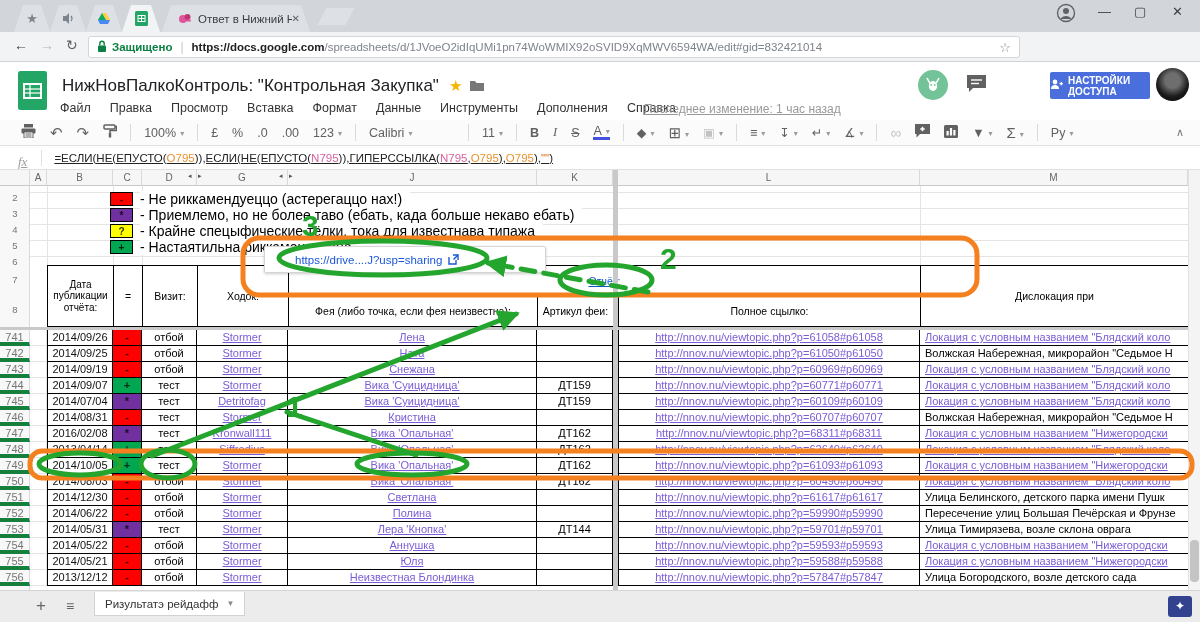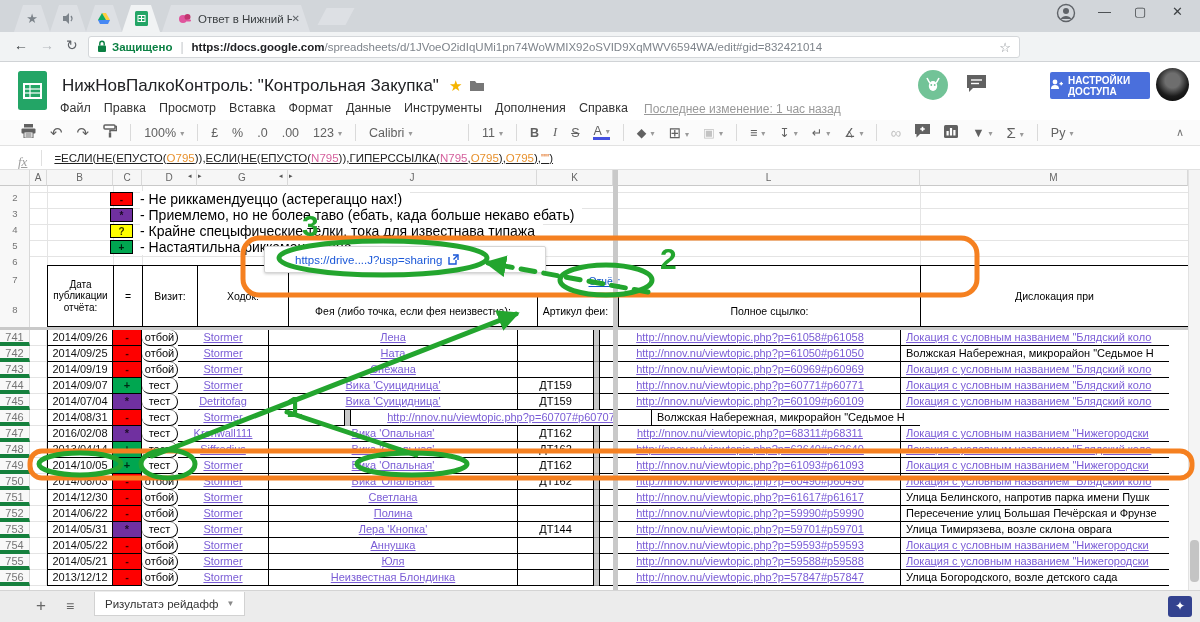--- a/index.html
+++ b/index.html
@@ -25,21 +25,21 @@
   .omnidiv{color:#c4c7ca;margin:0 8px;font-size:12px;}
   .urltext{font-size:11.5px;color:#7d838a;white-space:nowrap;overflow:hidden;flex:1;}
   .urltext b{color:#202124;font-weight:bold;}
   .bkstar{color:#8a8f94;font-size:13px;margin-left:6px;}
 
   
   .gshead{position:absolute;left:0;top:62px;width:1200px;height:58px;background:#fff;}
   .doctitle{position:absolute;left:62px;top:14px;font-size:17px;color:#202124;}
   .titlestar{color:#f5b400;font-size:15px;margin-left:10px;}
   .foldic{margin-left:8px;}
-  .menurow{position:absolute;left:60px;top:39px;display:flex;gap:13px;}
+  .menurow{position:absolute;left:60px;top:39px;display:flex;gap:19px;}
   .menu-item{font-size:12.5px;color:#333;}
   .lastedit{font-size:12px;color:#999;text-decoration:underline;margin-left:6px;}
   .sharebtn{position:absolute;left:1050px;top:10px;width:100px;height:27px;background:#4a6fdc;border-radius:2px;color:#fff;
             font-size:10px;font-weight:bold;display:flex;align-items:center;justify-content:center;gap:5px;}
   .avatar{position:absolute;left:1156px;top:6px;width:33px;height:33px;border-radius:50%;
           background:radial-gradient(circle at 50% 38%,#6e6e6e 0 28%,#1c1c1c 60%,#000 100%);}
   .greenav{position:absolute;left:918px;top:8px;width:30px;height:30px;border-radius:50%;background:#72c397;
            display:flex;align-items:center;justify-content:center;}
   .commentic{position:absolute;left:966px;top:12px;}
 
@@ -85,21 +85,21 @@
   .hfreeze{position:absolute;left:0;top:157px;width:1188px;height:3px;background:#c9c9c9;z-index:2;}
   
   #rows{position:absolute;left:0;top:160px;width:1188px;}
   .trow{display:flex;height:16px;}
   .trow>div{height:16px;line-height:15px;font-size:11px;overflow:hidden;white-space:nowrap;}
   .cnum{width:30px;background:#f8f8f8;border-right:1px solid #d9d9d9;border-bottom:4px solid #15803d;
         text-align:center;font-size:9.5px;color:#757575;}
   .ca{width:17px;border-right:1px solid #e4e4e4;border-bottom:1px solid #e4e4e4;}
   .cb{width:66px;border-left:1px solid #000;border-right:1px solid #000;border-bottom:1px solid #000;text-align:center;color:#111;}
   .cc{width:29px;border-right:1px solid #000;border-bottom:1px solid #000;text-align:center;font-weight:bold;color:rgba(0,0,0,.75);}
-  .cd{width:36px;border-right:1px solid #000;border-bottom:1px solid #000;text-align:center;border-radius:8px;}
+  .cd{width:55px;border-right:1px solid #000;border-bottom:1px solid #000;text-align:center;}
   .cg{width:91px;border-right:1px solid #000;border-bottom:1px solid #000;text-align:center;}
   .cj{width:249px;border-right:1px solid #000;border-bottom:1px solid #000;text-align:center;}
   .ck{width:76px;border-right:1px solid #000;border-bottom:1px solid #000;text-align:center;}
   .cvd{width:5px;background:#c9c9c9;border-bottom:1px solid #9a9a9a;}
   .cl{width:302px;border-right:1px solid #000;border-bottom:1px solid #000;border-left:1px solid #000;text-align:center;}
   .cm{width:268px;border-bottom:1px solid #000;padding-left:5px;}
   .plink{color:#7a5cd6;text-decoration:underline;}
   
   .linktip{position:absolute;left:264px;top:76px;width:282px;height:27px;background:#fff;border:1px solid #d5d5d5;
            border-radius:2px;box-shadow:0 1px 3px rgba(0,0,0,.2);display:flex;align-items:center;padding-left:30px;gap:6px;z-index:4;}
@@ -479,20 +479,21 @@
           <div class="cl"><span class="plink">http://nnov.nu/viewtopic.php?p=60109#p60109</span></div>
           <div class="cm"><span class="plink">Локация с условным названием "Блядский коло</span></div>
         </div>
         <div class="trow">
           <div class="cnum">746</div>
           <div class="ca"></div>
           <div class="cb">2014/08/31</div>
           <div class="cc" style="background: rgb(254, 0, 0);">-</div>
           <div class="cd">тест</div>
           <div class="cg"><span class="plink">Stormer</span></div>
+          <div class="cj"><span class="plink">Кристина</span></div>
           <div class="ck"></div>
           <div class="cvd"></div>
           <div class="cl"><span class="plink">http://nnov.nu/viewtopic.php?p=60707#p60707</span></div>
           <div class="cm">Волжская Набережная, микрорайон "Седьмое Н</div>
         </div>
         <div class="trow">
           <div class="cnum">747</div>
           <div class="ca"></div>
           <div class="cb">2016/02/08</div>
           <div class="cc" style="background: rgb(112, 48, 160);">*</div>
@@ -547,21 +548,21 @@
           <div class="cnum">751</div>
           <div class="ca"></div>
           <div class="cb">2014/12/30</div>
           <div class="cc" style="background: rgb(254, 0, 0);">-</div>
           <div class="cd">отбой</div>
           <div class="cg"><span class="plink">Stormer</span></div>
           <div class="cj"><span class="plink">Светлана</span></div>
           <div class="ck"></div>
           <div class="cvd"></div>
           <div class="cl"><span class="plink">http://nnov.nu/viewtopic.php?p=61617#p61617</span></div>
-          <div class="cm">Улица Белинского, напротив парка имени Пушк</div>
+          <div class="cm">Улица Белинского, детского парка имени Пушк</div>
         </div>
         <div class="trow">
           <div class="cnum">752</div>
           <div class="ca"></div>
           <div class="cb">2014/06/22</div>
           <div class="cc" style="background: rgb(254, 0, 0);">-</div>
           <div class="cd">отбой</div>
           <div class="cg"><span class="plink">Stormer</span></div>
           <div class="cj"><span class="plink">Полина</span></div>
           <div class="ck"></div>

